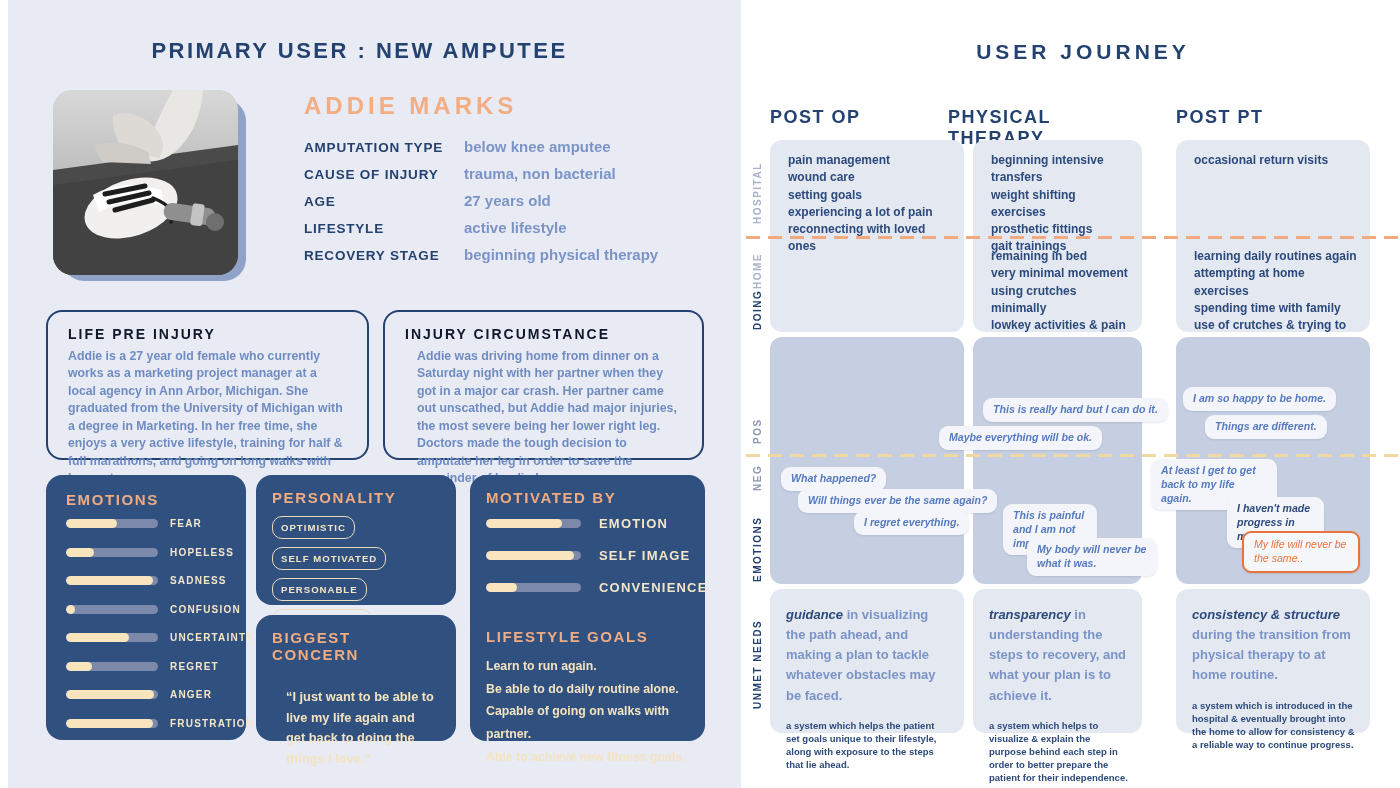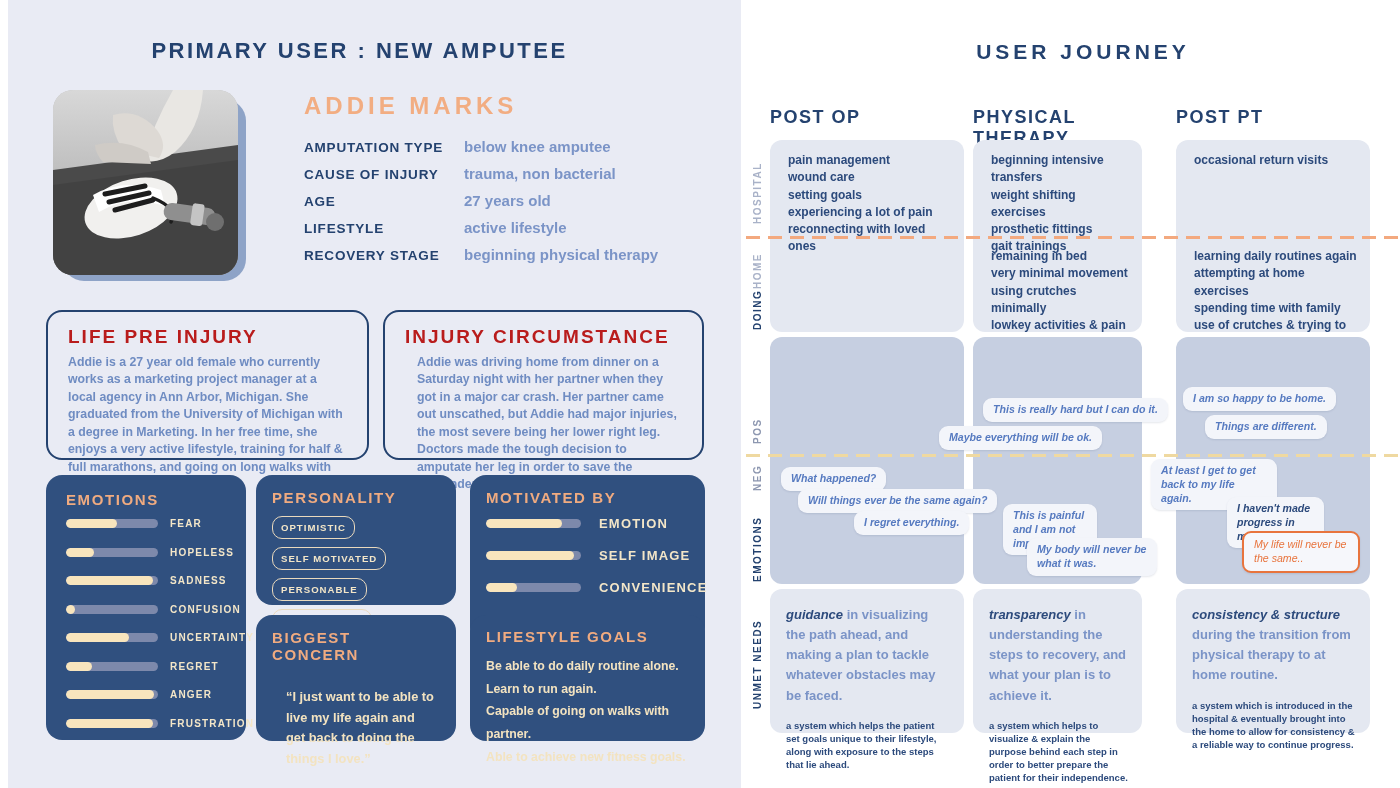--- a/index.html
+++ b/index.html
@@ -21,21 +21,21 @@
   .profile-name { position:absolute; left:296px; top:92px; font-size:24px; font-weight:bold;
     letter-spacing:4px; color:#f2ad82; }
   .details { position:absolute; left:296px; top:138px; width:410px; }
   .detail-row { display:flex; margin-bottom:10px; align-items:baseline; }
   .detail-label { width:160px; font-size:13.5px; font-weight:bold; letter-spacing:0.8px; color:#24426f; }
   .detail-value { font-size:15px; font-weight:600; color:#7b94c7; }
 
   .outline-box { position:absolute; border:2px solid #24426f; border-radius:16px; padding:14px 20px; }
   .box-life { left:38px; top:310px; width:323px; height:150px; }
   .box-injury { left:375px; top:310px; width:321px; height:150px; }
-  .outline-box h3 { font-size:19px; font-weight:bold; letter-spacing:2px; color:#b91c1c; margin-bottom:6px; }
+  .outline-box h3 { font-size:14px; font-weight:bold; letter-spacing:2px; color:#0f172a; margin-bottom:6px; }
   .outline-box p { font-size:12.3px; font-weight:600; color:#6f8cc2; line-height:1.42; }
   .box-injury p { text-align:left; padding-left:12px; }
 
   .dark-card { position:absolute; background:#30507f; border-radius:16px; }
   .card-emotions   { left:38px;  top:475px; width:200px; height:265px; padding:16px 0 0 20px; }
   .card-personality{ left:248px; top:475px; width:200px; height:130px; padding:14px 14px 0 16px; }
   .card-concern    { left:248px; top:615px; width:200px; height:126px; padding:14px 16px 0 16px; }
   .card-motivated  { left:462px; top:475px; width:235px; height:168px; padding:14px 14px 0 16px; }
   .card-goals      { left:462px; top:615px; width:235px; height:126px; padding:13px 14px 0 16px; }
   .dark-card h3 { color:#f0ab80; font-weight:bold; letter-spacing:1.6px; font-size:15px; margin-bottom:10px; }
@@ -55,21 +55,21 @@
 
   .concern-quote { padding:14px 4px 0 14px; font-size:12.8px; font-weight:bold; color:#f3e3c0; line-height:1.62; }
   .goal-line { font-size:12.3px; font-weight:bold; color:#f3e3c0; line-height:1.85; }
 
   
   .journey-title { position:absolute; left:766px; top:40px; width:634px; text-align:center;
     font-size:21px; font-weight:bold; letter-spacing:4px; color:#24426f; }
   .col-header { position:absolute; top:107px; font-size:18px; font-weight:bold;
     letter-spacing:1.5px; color:#24426f; }
   .ch-1 { left:770px; width:194px; }
-  .ch-2 { left:973px; width:196px; }
+  .ch-2 { left:948px; width:196px; }
   .ch-3 { left:1176px; width:194px; }
 
   .jcard { position:absolute; border-radius:12px; }
   .jcard.light { background:#e4e8f1; }
   .jcard.mid   { background:#c6cfe1; }
   .row-doing  { top:140px; height:192px; }
   .row-emot   { top:337px; height:247px; }
   .row-unmet  { top:589px; height:144px; }
   .jc-1 { left:770px; width:194px; }
   .jc-2 { left:973px; width:169px; }
@@ -258,22 +258,22 @@
       <div class="ebar-row">
         <div class="bar-track">
             <div class="bar-fill" style="width: 33%;"></div>
           </div>
         <div class="bar-label">CONVENIENCE</div>
       </div>
     </div>
 
     <div class="dark-card card-goals">
       <h3>LIFESTYLE GOALS</h3>
+      <div class="goal-line">Learn to run again.</div>
       <div class="goal-line">Be able to do daily routine alone.</div>
-      <div class="goal-line">Learn to run again.</div>
       <div class="goal-line">Capable of going on walks with partner.</div>
       <div class="goal-line">Able to achieve new fitness goals.</div>
     </div>
   </div>
 
   <div class="journey-title">USER JOURNEY</div>
 
   <div class="col-header ch-1">POST OP</div>
   <div class="col-header ch-2">PHYSICAL THERAPY</div>
   <div class="col-header ch-3">POST PT</div>

